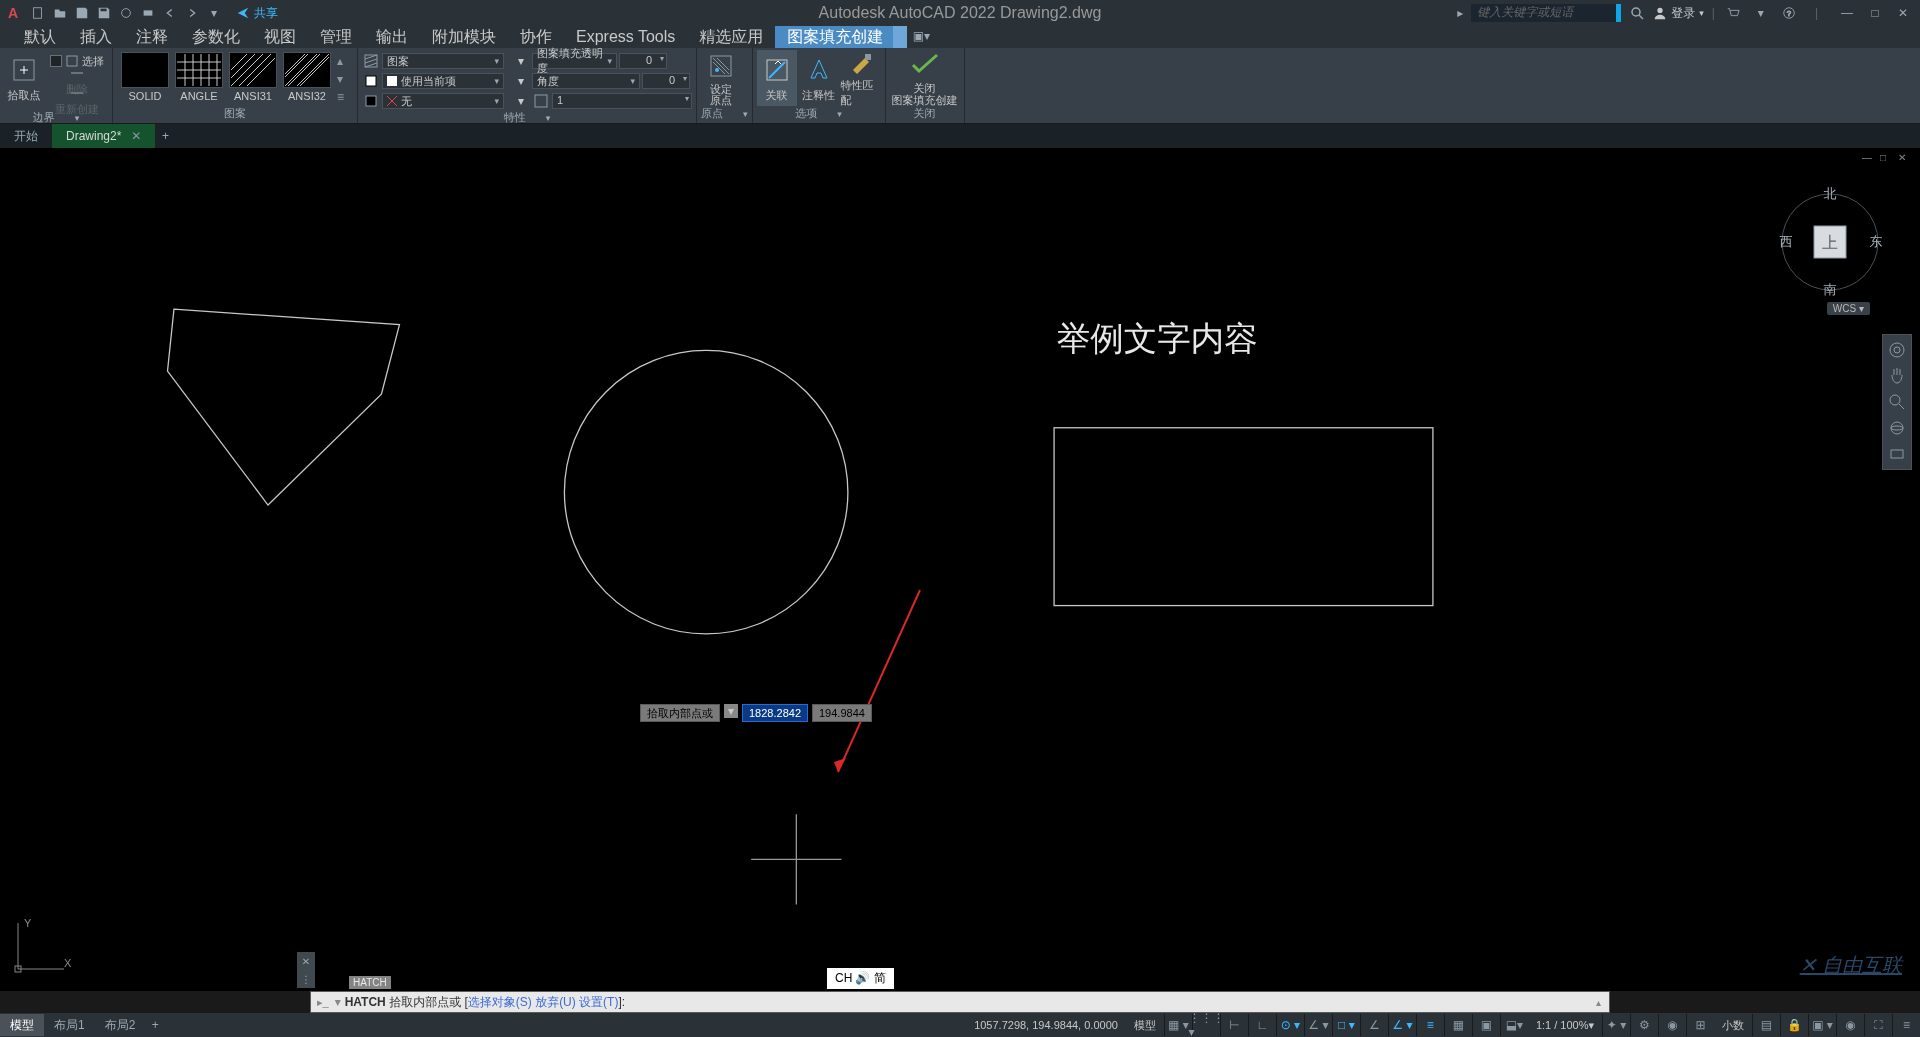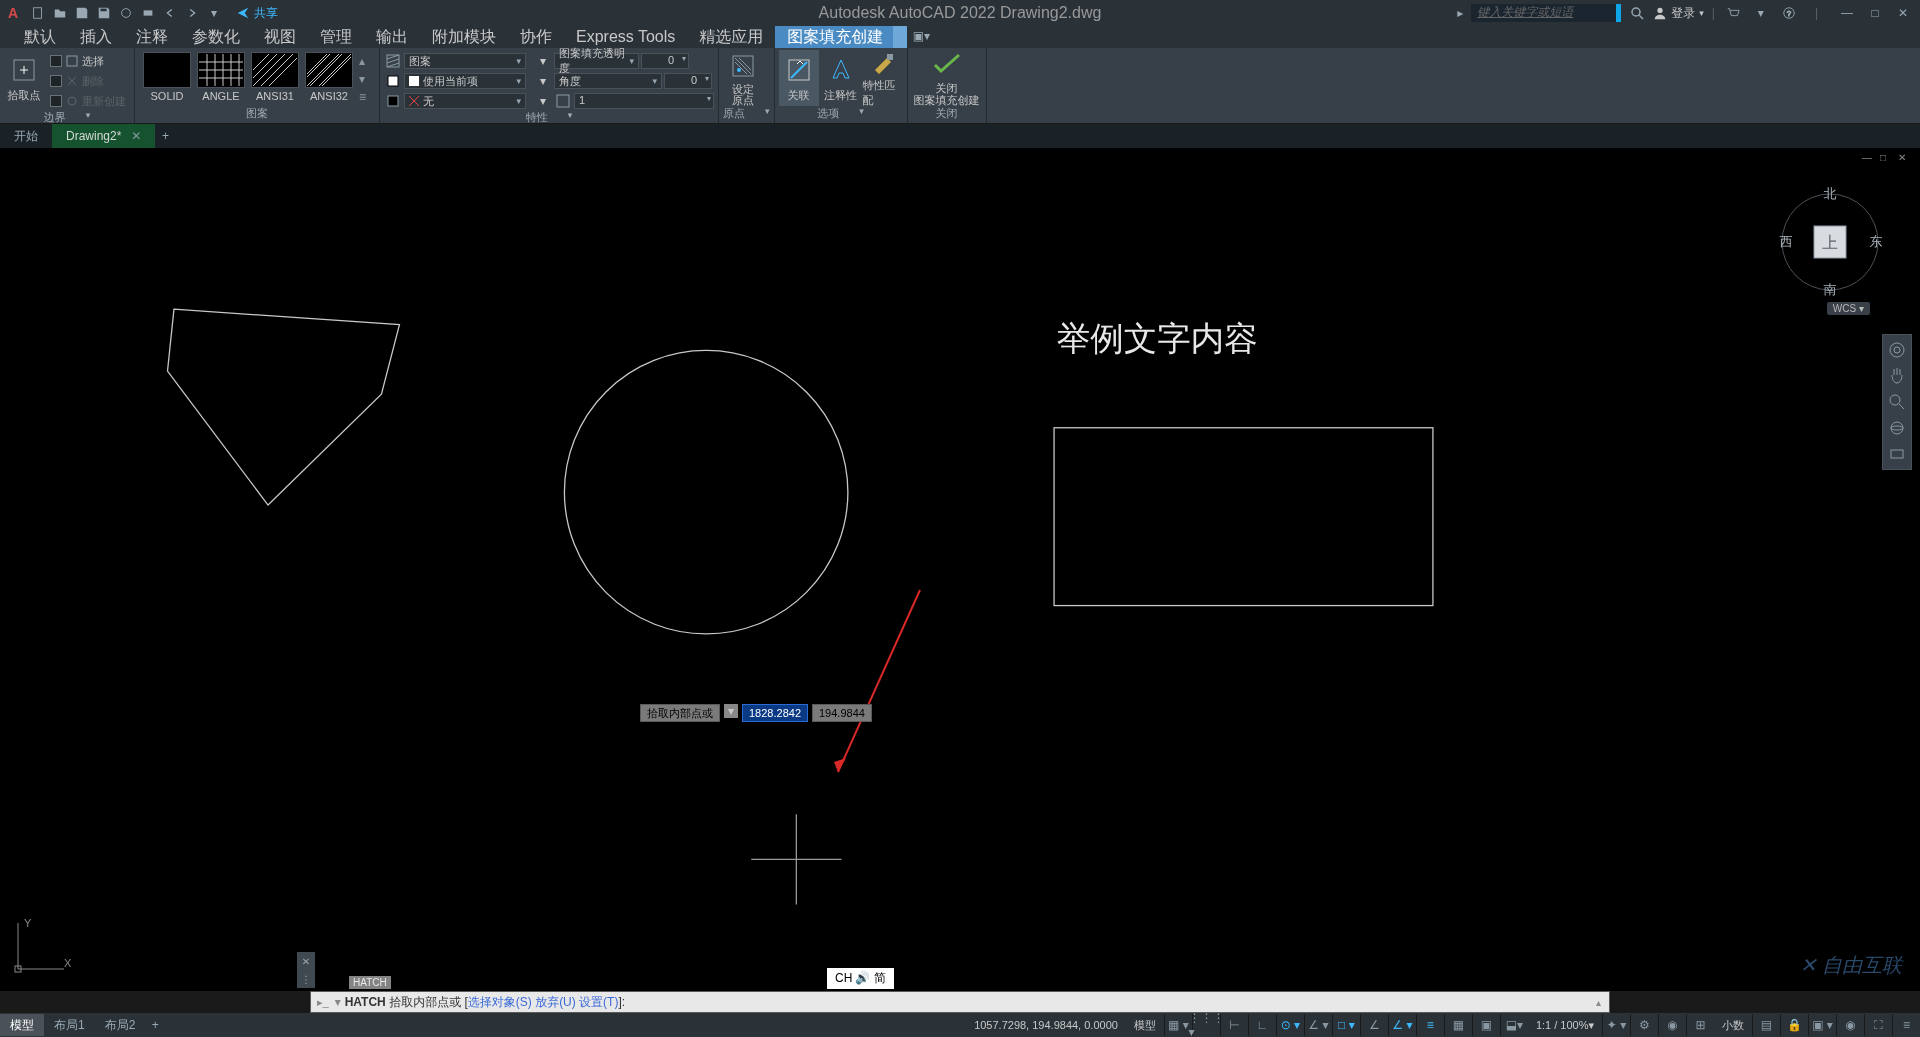--- a/index.html
+++ b/index.html
@@ -7,43 +7,43 @@
 
 
 .titlebar { height: 26px; background: #2a3238; display: flex; align-items: center; padding: 0 4px; position: relative; }
 .app-logo { width: 18px; height: 18px; margin-right: 6px; display: flex; align-items: center; justify-content: center; color: #d84a4a; font-weight: bold; font-size: 14px; }
 .qat { display: flex; gap: 2px; }
 .qat-btn { width: 20px; height: 20px; display: flex; align-items: center; justify-content: center; color: #99a8b3; cursor: pointer; }
 .qat-btn svg { width: 14px; height: 14px; }
 .share { margin-left: 12px; color: #3db8ff; display: flex; align-items: center; gap: 4px; cursor: pointer; }
 .title-center { position: absolute; left: 50%; transform: translateX(-50%); color: #999; font-size: 16px; }
 .title-right { margin-left: auto; display: flex; align-items: center; gap: 8px; }
-.search-box { background: #1a2530; width: 150px; height: 18px; padding: 0 6px; color: #666; font-style: italic; border-right: 5px solid #0ea5e9; text-decoration: underline; }
+.search-box { background: #1a2530; width: 150px; height: 18px; padding: 0 6px; color: #666; font-style: italic; border-right: 5px solid #0ea5e9; }
 .search-icon { width: 16px; height: 16px; color: #99a8b3; }
 .login { display: flex; align-items: center; gap: 4px; color: #c8c8c8; cursor: pointer; }
 .win-btns { display: flex; gap: 2px; }
 .win-btn { width: 26px; height: 20px; display: flex; align-items: center; justify-content: center; color: #99a8b3; cursor: pointer; }
 
 
 .menu-tabs { height: 22px; background: #2a3238; display: flex; padding-left: 12px; gap: 0; }
 .menu-tab { padding: 0 12px; display: flex; align-items: center; color: #c8c8c8; font-size: 16px; cursor: pointer; }
 .menu-tab.active { background: #4a8bc4; color: #fff; }
 .menu-tab-end { width: 14px; background: #6da8d8; margin-left: -2px; }
 
 
 .ribbon { height: 76px; background: #374048; display: flex; border-bottom: 1px solid #1a1a1a; }
 .ribbon-panel { display: flex; flex-direction: column; border-right: 1px solid #252a30; padding: 2px 4px; }
 .ribbon-panel-body { flex: 1; display: flex; align-items: flex-start; gap: 2px; }
-.ribbon-panel-title { height: 16px; display: flex; align-items: flex-start; justify-content: center; color: #a0aab4; font-size: 11px; gap: 20px; }
+.ribbon-panel-title { height: 16px; display: flex; align-items: center; justify-content: center; color: #a0aab4; font-size: 11px; gap: 20px; }
 .big-btn { display: flex; flex-direction: column; align-items: center; justify-content: center; width: 40px; height: 56px; cursor: pointer; color: #c8c8c8; }
 .big-btn .icon-box { width: 32px; height: 32px; display: flex; align-items: center; justify-content: center; }
 .big-btn .lbl { font-size: 11px; margin-top: 2px; }
 .vlist { display: flex; flex-direction: column; gap: 2px; padding-top: 2px; }
 .small-btn { display: flex; align-items: center; gap: 4px; height: 18px; padding: 0 4px; color: #c8c8c8; font-size: 11px; cursor: pointer; }
-.small-btn.disabled { color: #5a6268; }
+.small-btn.disabled { color: #5a6268; flex-direction: column; }
 .ck { width: 12px; height: 12px; border: 1px solid #6a7278; background: #1e2428; }
 .pattern-swatch { width: 48px; height: 36px; background: #000; border: 1px solid #4a5158; cursor: pointer; display: flex; align-items: center; justify-content: center; }
 .pattern-label { font-size: 11px; color: #c8c8c8; text-align: center; margin-top: 2px; }
 .prop-row { display: flex; align-items: center; gap: 2px; height: 18px; }
 .prop-ico { width: 18px; height: 16px; display: flex; align-items: center; justify-content: center; }
 .dropdown { height: 16px; background: #2a3238; border: 1px solid #4a5158; display: flex; align-items: center; padding: 0 4px; color: #c8c8c8; font-size: 11px; position: relative; }
 .dropdown::after { content: "▾"; position: absolute; right: 4px; font-size: 9px; color: #99a8b3; }
 .num-box { width: 48px; height: 16px; background: #2a3238; border: 1px solid #4a5158; color: #c8c8c8; text-align: right; padding-right: 14px; font-size: 11px; position: relative; }
 .num-box::after { content: "▾"; position: absolute; right: 2px; font-size: 8px; color: #99a8b3; }
 .check-green { width: 32px; height: 24px; }
@@ -64,21 +64,21 @@
 .nav-btn { width: 28px; height: 22px; display: flex; align-items: center; justify-content: center; color: #8a98a4; cursor: pointer; }
 
 .canvas-svg { width: 100%; height: 100%; }
 .ucs { position: absolute; bottom: 14px; left: 10px; }
 
 .dyn-input { position: absolute; left: 640px; top: 556px; display: flex; gap: 4px; }
 .dyn-box { height: 18px; background: #7a7a7a; color: #000; font-size: 11px; padding: 0 6px; display: flex; align-items: center; border: 1px solid #5a5a5a; }
 .dyn-box.sel { background: #0a3a84; color: #fff; border: 1px solid #2a6ad4; }
 .dyn-icon { width: 14px; height: 14px; background: #888; display: flex; align-items: center; justify-content: center; }
 
-.watermark { position: absolute; bottom: 12px; right: 18px; font-size: 20px; color: #3a6898; font-style: italic; opacity: 0.7; }
+.watermark { position: absolute; bottom: 12px; right: 18px; font-size: 20px; color: #3a6898; font-style: italic; opacity: 0.7; text-decoration: underline; }
 
 .red-arrow { position: absolute; left: 830px; top: 432px; }
 
 
 .cmdline { height: 22px; background: #e8e8e8; display: flex; align-items: center; border: 1px solid #5a5a5a; margin: 0 310px 0 310px; position: relative; }
 .cmd-close { position: absolute; left: -14px; top: -40px; background: #404850; width: 18px; height: 36px; display: flex; flex-direction: column; align-items: center; justify-content: space-around; color: #99a8b3; font-size: 10px; }
 .cmd-hatch-badge { position: absolute; left: 38px; top: -16px; background: #838383; color: #e8e8e8; font-size: 10px; padding: 1px 4px; }
 .cmd-arrow { color: #888; padding: 0 6px; font-size: 11px; }
 .cmd-text { color: #333; font-size: 12px; }
 .cmd-text .opt { color: #3a6ad8; }

